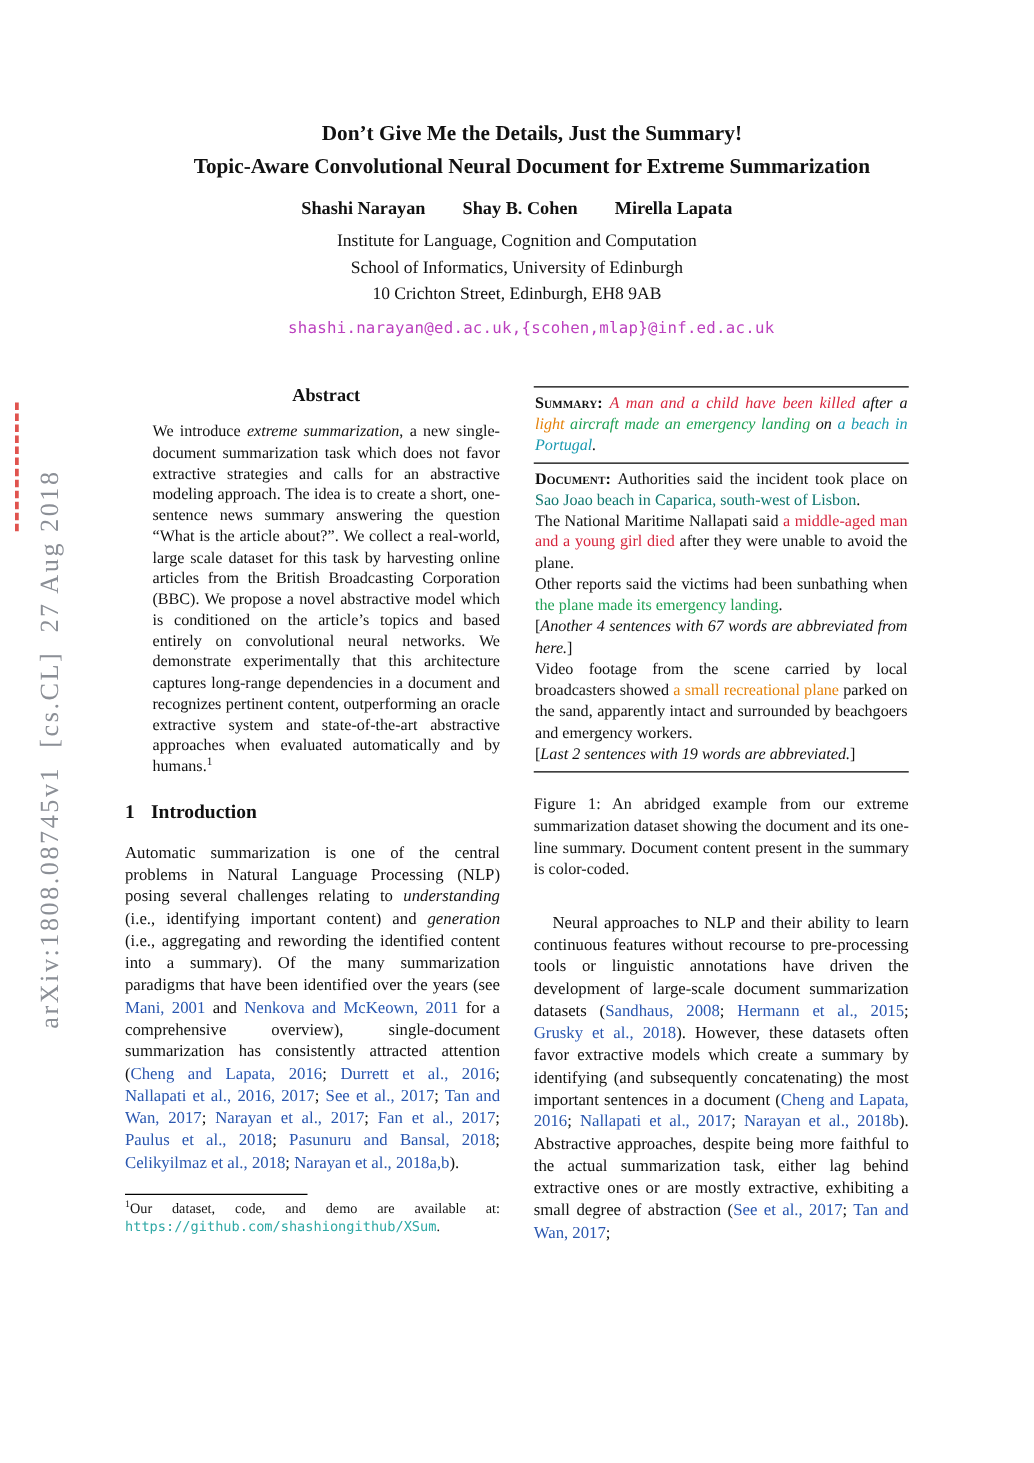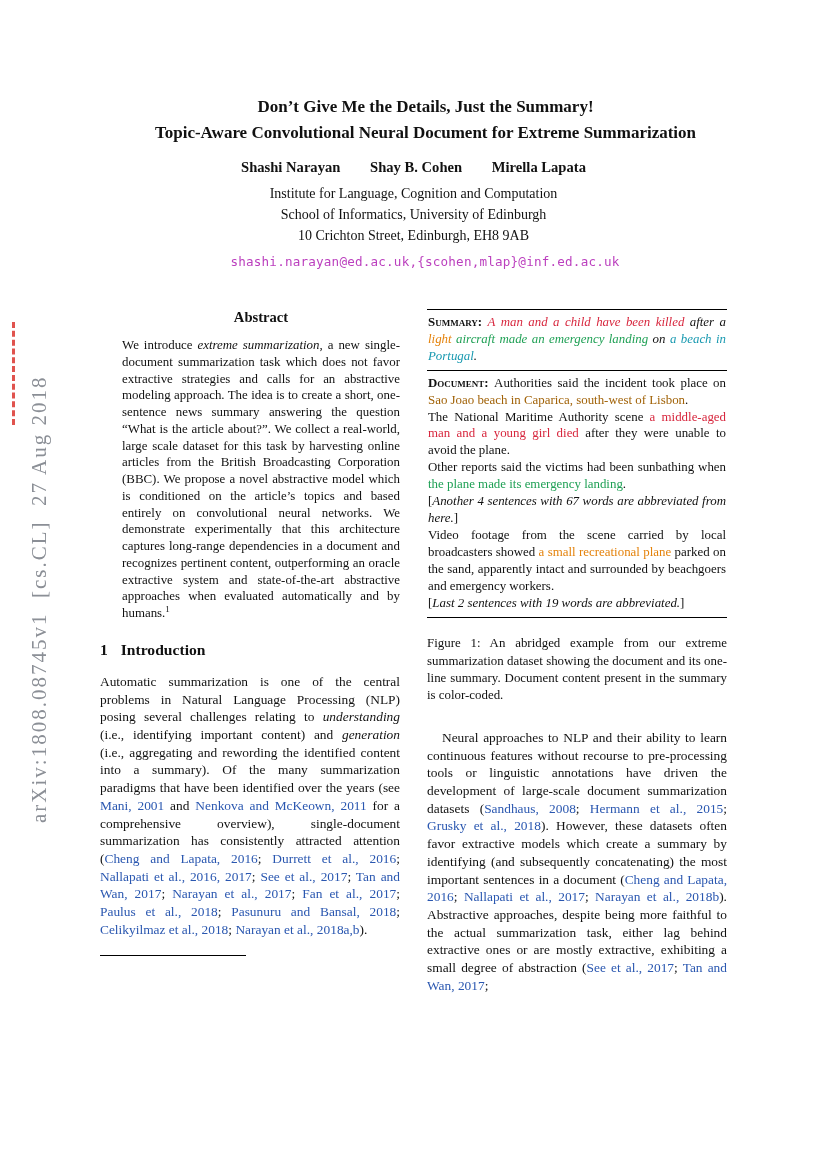--- a/index.html
+++ b/index.html
@@ -121,30 +121,31 @@
         <p class="abs-text"><span>We introduce </span><span class="it">extreme summarization</span><span>, a new single-document summarization task which does not favor extractive strategies and calls for an abstractive modeling approach. The idea is to create a short, one-sentence news summary answering the question “What is the article about?”. We collect a real-world, large scale dataset for this task by harvesting online articles from the British Broadcasting Corporation (BBC). We propose a novel abstractive model which is conditioned on the article’s topics and based entirely on convolutional neural networks. We demonstrate experimentally that this architecture captures long-range dependencies in a document and recognizes pertinent content, outperforming an oracle extractive system and state-of-the-art abstractive approaches when evaluated automatically and by humans.</span><sup>1</sup></p>
       </section>
 
       <h2 class="section-head">
         <span class="sec-num">1</span><span class="sec-title">Introduction</span>
       </h2>
       <p class="body-text"><span>Automatic summarization is one of the central problems in Natural Language Processing (NLP) posing several challenges relating to </span><span class="it">understanding</span><span> (i.e., identifying important content) and </span><span class="it">generation</span><span> (i.e., aggregating and rewording the identified content into a summary). Of the many summarization paradigms that have been identified over the years (see </span><span style="color: rgb(42, 87, 176);">Mani, 2001</span><span> and </span><span style="color: rgb(42, 87, 176);">Nenkova and McKeown, 2011</span><span> for a comprehensive overview), single-document summarization has consistently attracted attention (</span><span style="color: rgb(42, 87, 176);">Cheng and Lapata, 2016</span><span>; </span><span style="color: rgb(42, 87, 176);">Durrett et al., 2016</span><span>; </span><span style="color: rgb(42, 87, 176);">Nallapati et al., 2016, 2017</span><span>; </span><span style="color: rgb(42, 87, 176);">See et al., 2017</span><span>; </span><span style="color: rgb(42, 87, 176);">Tan and Wan, 2017</span><span>; </span><span style="color: rgb(42, 87, 176);">Narayan et al., 2017</span><span>; </span><span style="color: rgb(42, 87, 176);">Fan et al., 2017</span><span>; </span><span style="color: rgb(42, 87, 176);">Paulus et al., 2018</span><span>; </span><span style="color: rgb(42, 87, 176);">Pasunuru and Bansal, 2018</span><span>; </span><span style="color: rgb(42, 87, 176);">Celikyilmaz et al., 2018</span><span>; </span><span style="color: rgb(42, 87, 176);">Narayan et al., 2018a,b</span><span>).</span></p>
 
       <div class="footnote">
         <div class="fn-rule"></div>
+        <p class="fn-text"><sup>1</sup><span>Our dataset, code, and demo are available at: </span><span class="mono" style="color: rgb(47, 168, 165);">https://github.com/shashiongithub/XSum</span><span>.</span></p>
       </div>
     </div>
 
     <div class="col">
       <figure class="figure1">
         <div class="figbox">
           <p class="fig-summary"><span class="bd sc">Summary: </span><span class="it" style="color: rgb(215, 38, 61);">A man and a child have been killed</span><span class="it"> after a </span><span class="it" style="color: rgb(228, 130, 11);">light</span><span class="it"> </span><span class="it" style="color: rgb(31, 160, 85);">aircraft made an emergency landing</span><span class="it"> on </span><span class="it" style="color: rgb(24, 153, 176);">a beach in Portugal</span><span class="it">.</span></p>
           <div class="fig-doc">
-            <p><span class="bd sc">Document: </span><span>Authorities said the incident took place on </span><span style="color: #a16207;">Sao Joao beach in Caparica, south-west of Lisbon</span><span>.</span></p>
-            <p><span>The National Maritime Authority scene </span><span style="color: rgb(215, 38, 61);">a middle-aged man and a young girl died</span><span> after they were unable to avoid the plane.</span></p>
+            <p><span class="bd sc">Document: </span><span>Authorities said the incident took place on </span><span style="color: #0f766e;">Sao Joao beach in Caparica, south-west of Lisbon</span><span>.</span></p>
+            <p><span>The National Maritime Nallapati said </span><span style="color: rgb(215, 38, 61);">a middle-aged man and a young girl died</span><span> after they were unable to avoid the plane.</span></p>
             <p><span>Other reports said the victims had been sunbathing when </span><span style="color: rgb(31, 160, 85);">the plane made its emergency landing</span><span>.</span></p>
             <p><span>[</span><span class="it">Another 4 sentences with 67 words are abbreviated from here.</span><span>]</span></p>
             <p><span>Video footage from the scene carried by local broadcasters showed </span><span style="color: rgb(228, 130, 11);">a small recreational plane</span><span> parked on the sand, apparently intact and surrounded by beachgoers and emergency workers.</span></p>
             <p><span>[</span><span class="it">Last 2 sentences with 19 words are abbreviated.</span><span>]</span></p>
           </div>
         </div>
         <figcaption class="fig-caption">Figure 1: An abridged example from our extreme summarization dataset showing the document and its one-line summary. Document content present in the summary is color-coded.</figcaption>
       </figure>
 
       <p class="body-text indent right-para"><span>Neural approaches to NLP and their ability to learn continuous features without recourse to pre-processing tools or linguistic annotations have driven the development of large-scale document summarization datasets (</span><span style="color: rgb(42, 87, 176);">Sandhaus, 2008</span><span>; </span><span style="color: rgb(42, 87, 176);">Hermann et al., 2015</span><span>; </span><span style="color: rgb(42, 87, 176);">Grusky et al., 2018</span><span>). However, these datasets often favor extractive models which create a summary by identifying (and subsequently concatenating) the most important sentences in a document (</span><span style="color: rgb(42, 87, 176);">Cheng and Lapata, 2016</span><span>; </span><span style="color: rgb(42, 87, 176);">Nallapati et al., 2017</span><span>; </span><span style="color: rgb(42, 87, 176);">Narayan et al., 2018b</span><span>). Abstractive approaches, despite being more faithful to the actual summarization task, either lag behind extractive ones or are mostly extractive, exhibiting a small degree of abstraction (</span><span style="color: rgb(42, 87, 176);">See et al., 2017</span><span>; </span><span style="color: rgb(42, 87, 176);">Tan and Wan, 2017</span><span>;</span></p>

